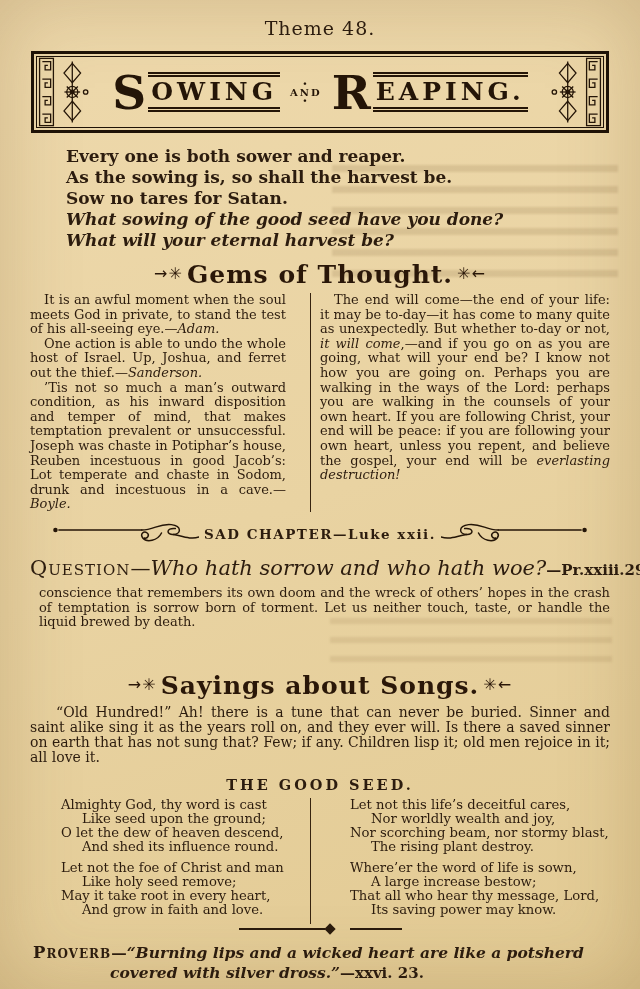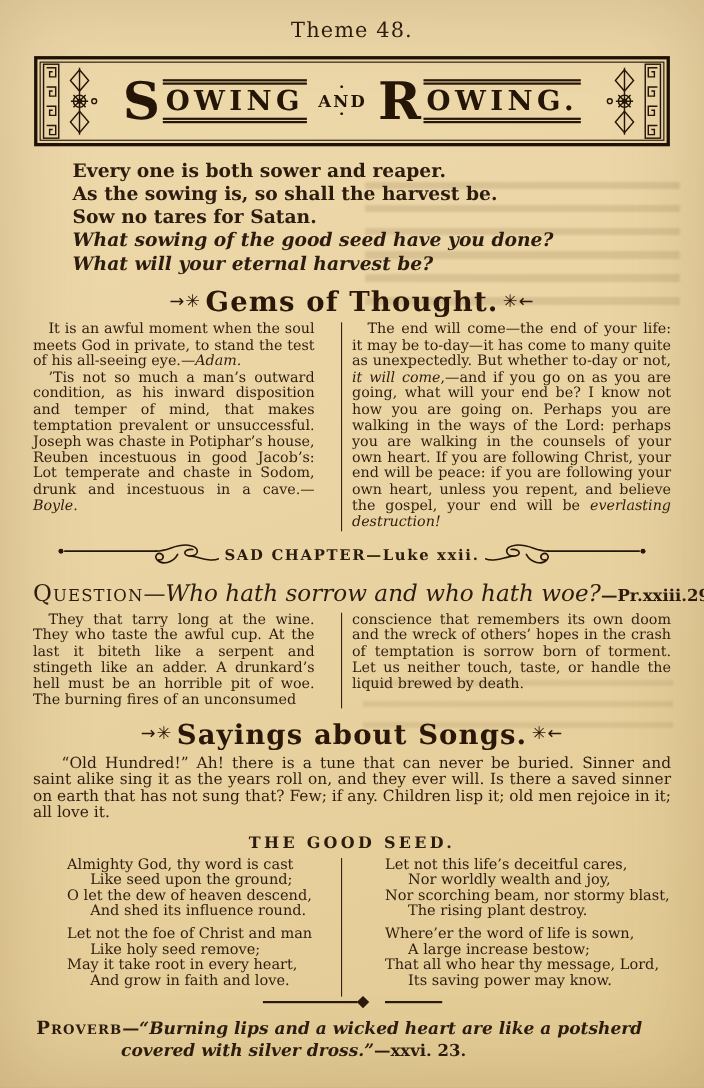--- a/index.html
+++ b/index.html
@@ -26,21 +26,21 @@
   .banner { width: 578px; margin: 12px auto 0; border: 3px solid #1e1206; padding: 2px; }
   .banner-inner { border: 1px solid #1e1206; height: 72px; display: flex; align-items: stretch; }
   .endcap { width: 54px; height: 70px; flex: 0 0 auto; }
   .endcap.right { transform: scaleX(-1); }
   .banner-title { flex: 1; display: flex; justify-content: center; align-items: center; color: #241507; }
   .bword { display: inline-flex; align-items: flex-end; }
   .cap { font-size: 47px; line-height: .85; font-weight: bold; letter-spacing: 1px; }
   .rest { font-size: 25px; line-height: 1; font-weight: bold; letter-spacing: 4px;
           border-top: 5px double #241507; border-bottom: 5px double #241507;
           padding: 2px 3px 3px; margin: 0 0 1px 1px; }
-  .and { font-size: 15px; font-weight: bold; letter-spacing: 2px; margin: 0 10px;
+  .and { font-size: 10px; font-weight: bold; letter-spacing: 2px; margin: 0 10px;
          display: inline-flex; flex-direction: column; align-items: center; align-self: center; }
   .and::before, .and::after { content: "·"; font-size: 14px; line-height: 6px; }
 
   .opening { margin: 13px 0 0 66px; font-size: 17px; line-height: 21px; font-weight: bold; }
   .oline.italic { font-style: italic; }
 
   .fancy-heading { margin: 9px 0 2px; text-align: center; font-size: 25px; font-weight: bold;
                    color: #2a1708; letter-spacing: 1px; }
   .fancy-heading .orn { font-family: "DejaVu Sans", sans-serif; font-size: 16px;
                         vertical-align: 4px; margin: 0 4px; font-weight: normal; }
@@ -123,21 +123,21 @@
         <circle cx="37" cy="38" r="2.6" fill="#241507"></circle>
       </svg>
       <div class="banner-title">
         <span class="bword">
             <span class="cap">S</span>
             <span class="rest">OWING</span>
           </span>
         <span class="and">AND</span>
         <span class="bword">
             <span class="cap">R</span>
-            <span class="rest">OWING.</span>
+            <span class="rest">EAPING.</span>
           </span>
       </div>
       <svg class="endcap right" viewBox="0 0 56 76" aria-hidden="true">
         <g fill="none" stroke="#241507" stroke-width="1.4">
           <rect x="1.5" y="1.5" width="15" height="73"></rect>
           <path d="M4.5,5 h9 v9 h-6 v-5 h3"></path>
           <path d="M4.5,24 h9 v9 h-6 v-5 h3"></path>
           <path d="M4.5,43 h9 v9 h-6 v-5 h3"></path>
           <path d="M4.5,62 h9 v9 h-6 v-5 h3"></path>
           <line x1="37" y1="5" x2="37" y2="71"></line>
@@ -162,20 +162,21 @@
     <div class="oline italic">What will your eternal harvest be?</div>
   </div>
 
   <h2 class="fancy-heading">
     <span class="orn">→✳</span><span>Gems of Thought.</span><span class="orn">✳←</span>
   </h2>
 
   <div class="twocol gems">
     <div class="col left">
       <p><span>It is an awful moment when the soul meets God in private, to stand the test of his all-seeing eye.—</span><i>Adam.</i></p>
+      <p><span>One action is able to undo the whole host of Israel.  Up, Joshua, and ferret out the thief.—</span><i>Sanderson.</i></p>
       <p><span>’Tis not so much a man’s outward condition, as his inward disposition and temper of mind, that makes temptation prevalent or unsuccessful.  Joseph was chaste in Potiphar’s house, Reuben incestuous in good Jacob’s: Lot temperate and chaste in Sodom, drunk and incestuous in a cave.—</span><i>Boyle.</i></p>
     </div>
     <div class="col right">
       <p><span>The end will come—the end of your life: it may be to-day—it has come to many quite as unexpectedly.  But whether to-day or not, </span><i>it will come</i><span>,—and if you go on as you are going, what will your end be?  I know not how you are going on.  Perhaps you are walking in the ways of the Lord: perhaps you are walking in the counsels of your own heart.  If you are following Christ, your end will be peace: if you are following your own heart, unless you repent, and believe the gospel, your end will be </span><i>everlasting destruction!</i></p>
     </div>
   </div>
 
   <div class="chapter-divider">
     <svg class="flourish left" viewBox="0 0 150 26" aria-hidden="true">
       <g fill="none" stroke="#241507" stroke-width="1.5" stroke-linecap="round">
@@ -196,23 +197,20 @@
       </g>
       <circle cx="4.5" cy="9" r="2.3" fill="#241507"></circle>
     </svg>
   </div>
 
   <div class="question">
     <span class="q-label">Question</span><span class="q-dash">—</span><span class="q-italic">Who hath sorrow and who hath woe?</span><span class="q-ref">—Pr.xxiii.29.</span>
   </div>
 
   <div class="twocol answer">
-    <div class="col left">
-      <p>They that tarry long at the wine.  They who taste the awful cup.  At the last it biteth like a serpent and stingeth like an adder.  A drunkard’s hell must be an horrible pit of woe.  The burning fires of an unconsumed</p>
-    </div>
     <div class="col right">
       <p>conscience that remembers its own doom and the wreck of others’ hopes in the crash of temptation is sorrow born of torment.  Let us neither touch, taste, or handle the liquid brewed by death.</p>
     </div>
   </div>
 
   <h2 class="fancy-heading">
     <span class="orn">→✳</span><span>Sayings about Songs.</span><span class="orn">✳←</span>
   </h2>
 
   <p class="sayings-para">“Old Hundred!”  Ah! there is a tune that can never be buried.  Sinner and saint alike sing it as the years roll on, and they ever will.  Is there a saved sinner on earth that has not sung that?  Few; if any.  Children lisp it; old men rejoice in it; all love it.</p>

